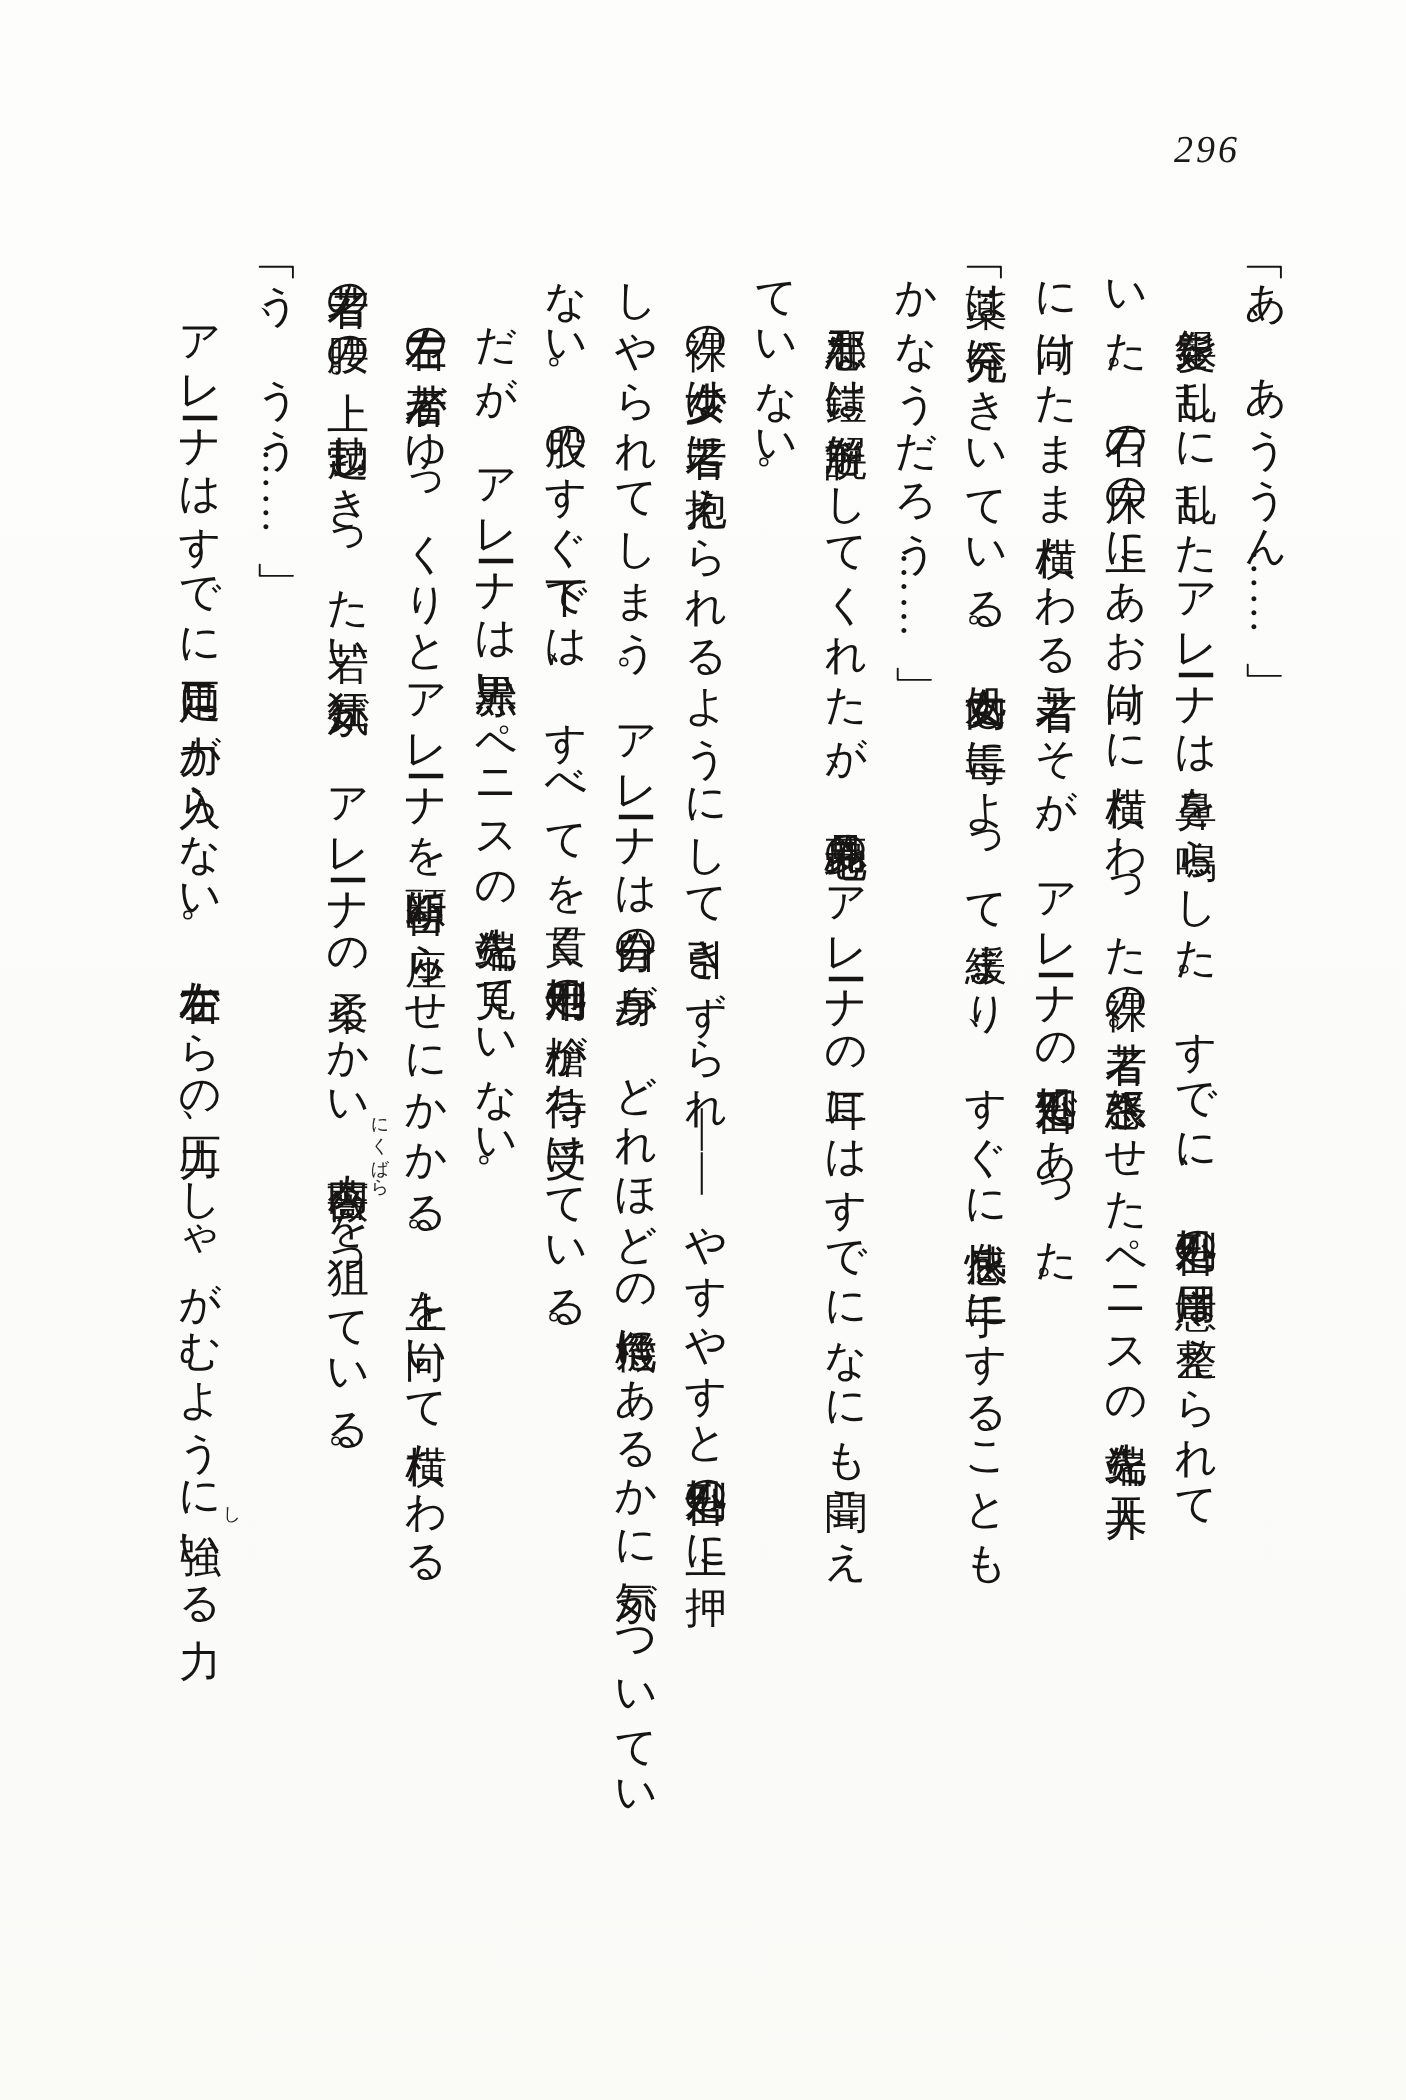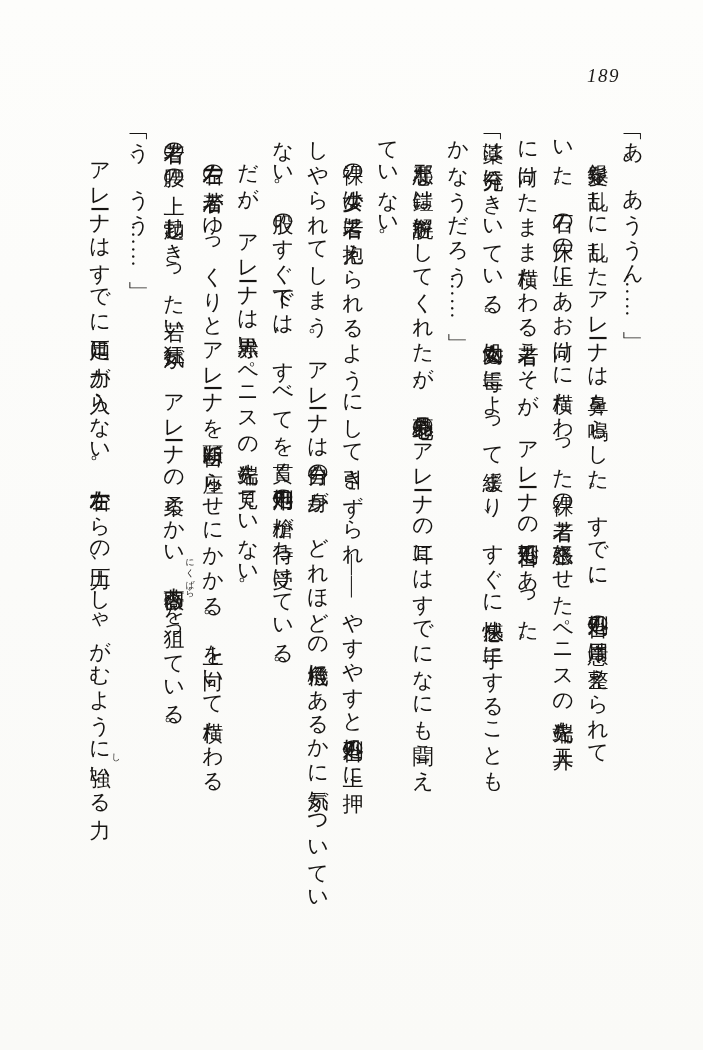--- a/index.html
+++ b/index.html
@@ -47,21 +47,21 @@
   rt {
     font-size: 9px;
     letter-spacing: 0;
     color: #2a2826;
   }
 </style>
 </head>
 <body>
 
 <div class="scan-page">
-  <div class="page-number">189</div>
+  <div class="page-number">296</div>
   <div class="text-block">
       <div class="tline">「あ、あううん……」</div>
       <div class="tline indent">銀髪を乱しに乱したアレーナは鼻を鳴らした。すでに、処刑台の用意は整えられて</div>
       <div class="tline">いた。石の床の上にあお向けに横たわった裸の若者。怒張させたペニスの先端を天井</div>
       <div class="tline">に向けたまま横たわる若者こそが、アレーナの処刑台であった。</div>
       <div class="tline">「薬は充分にきいている。処女肉も毒によって緩まり、すぐに快感を手にすることも</div>
       <div class="tline">かなうだろう……」</div>
       <div class="tline indent">邪悪な鎧は解説をしてくれたが、夢見心地のアレーナの耳にはすでになにも聞こえ</div>
       <div class="tline">ていない。</div>
       <div class="tline indent">裸の少女は若者に抱えられるようにして引きずられ――やすやすと処刑台の上に押</div>

